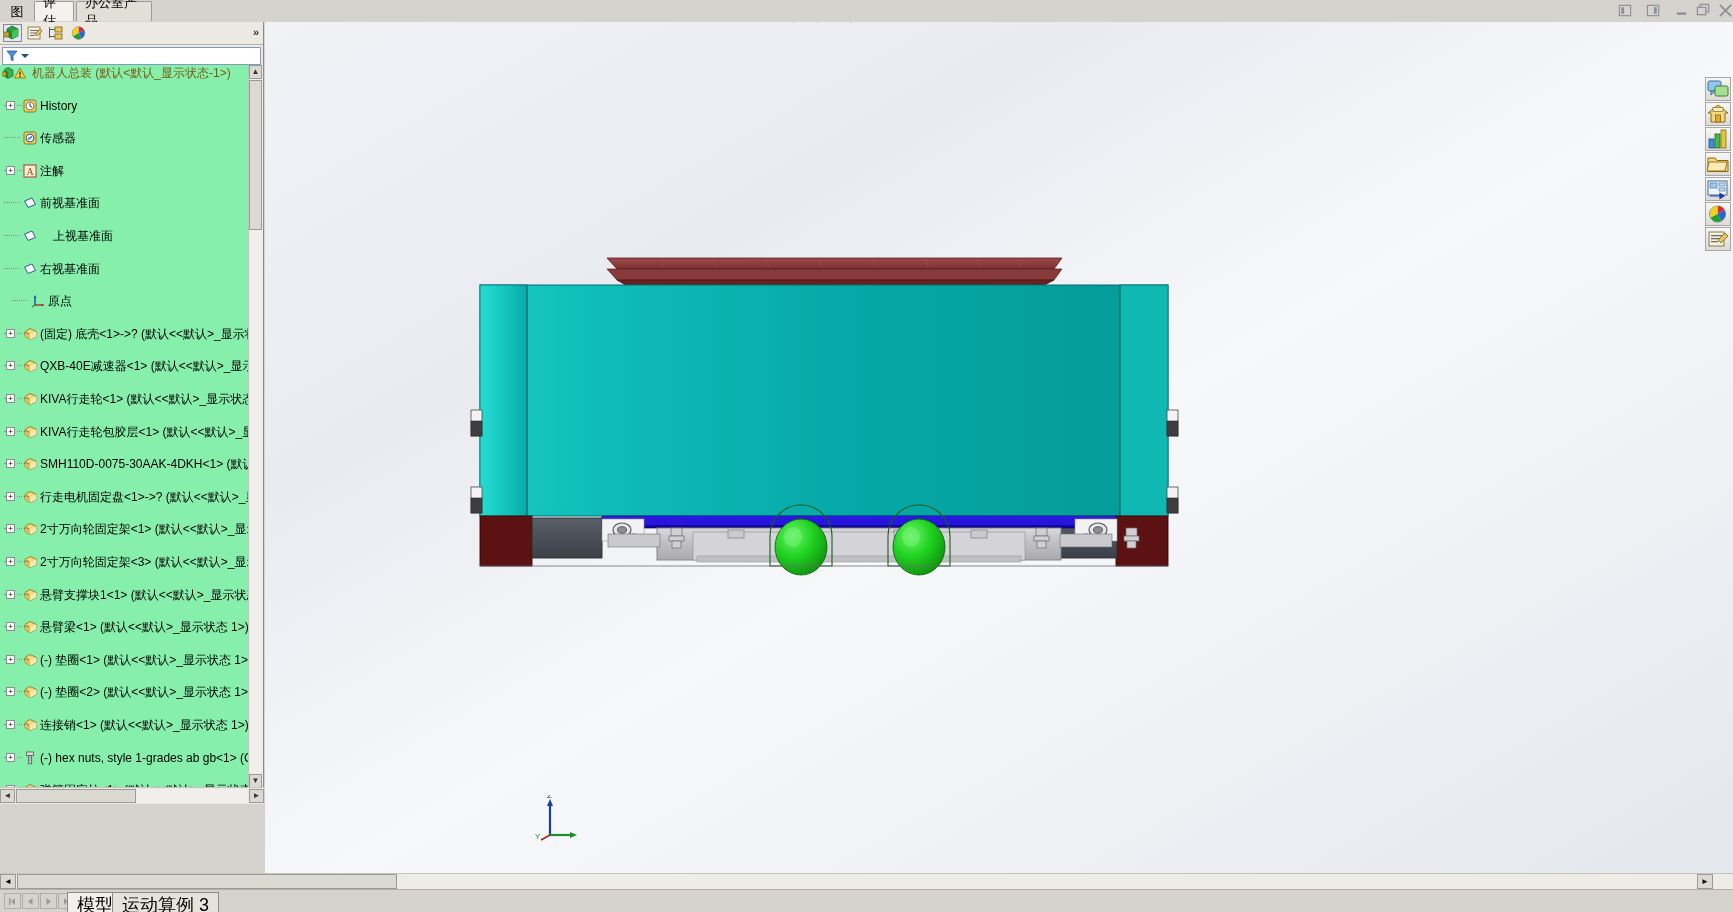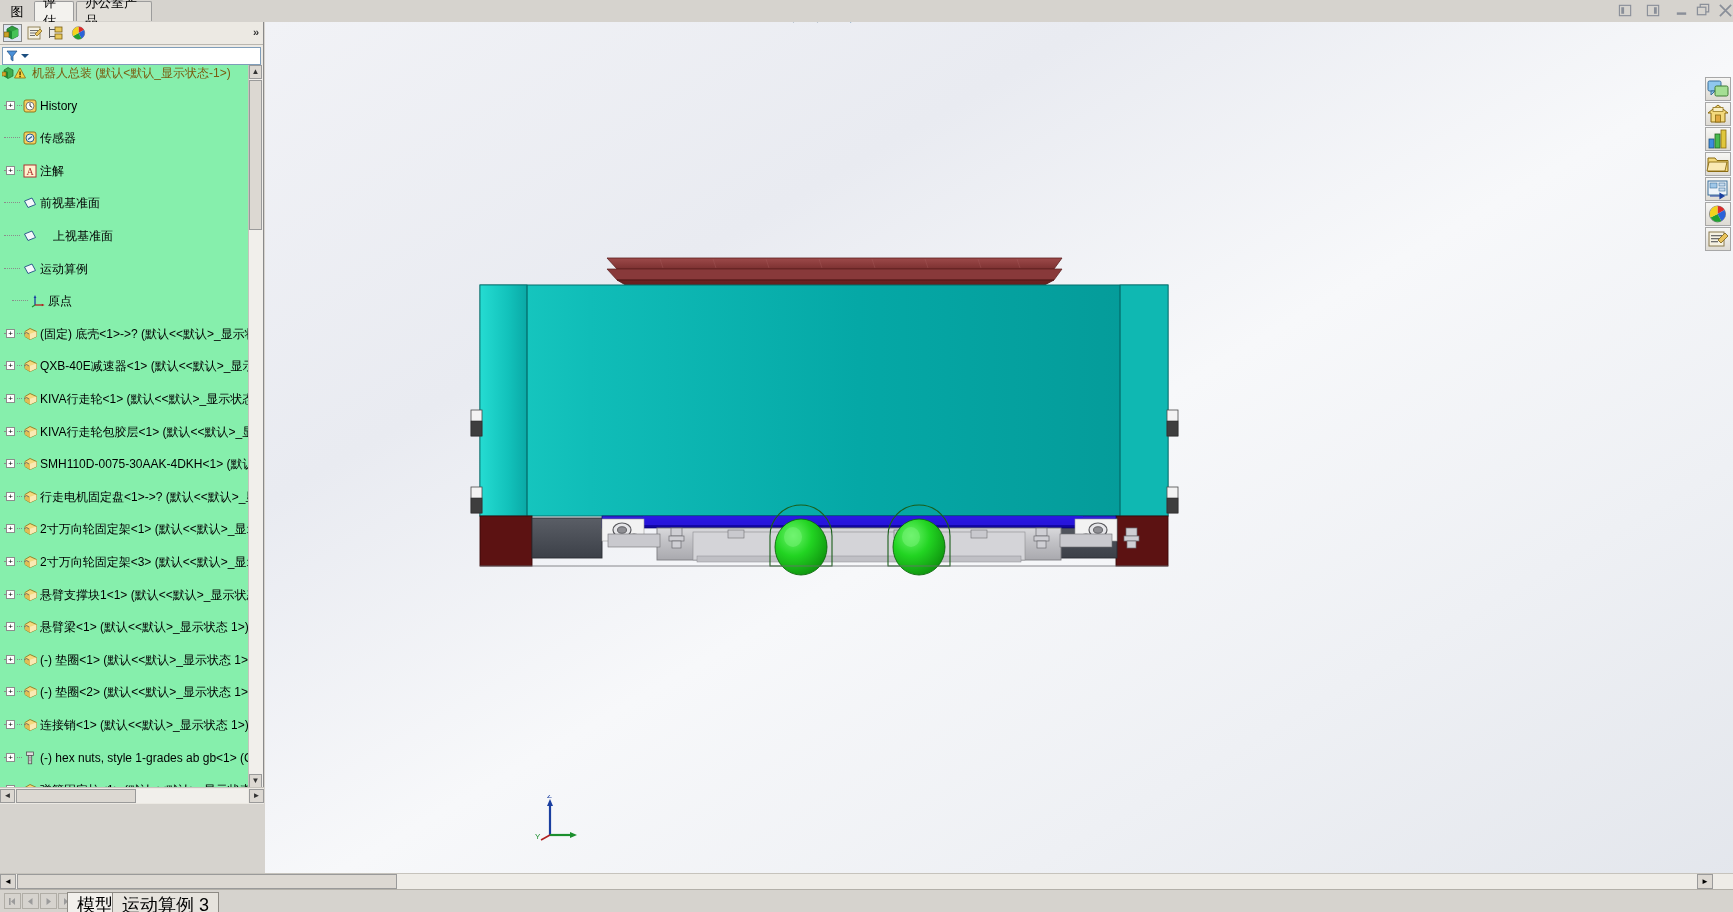--- a/index.html
+++ b/index.html
@@ -242,21 +242,21 @@
             <span class="ico" style="left:23px;"><svg width="14" height="14" viewBox="0 0 14 14">
                 <polygon points="1.5,5 9,2 12.5,8.5 5,11.5" fill="#f6f8fb" stroke="#2e5f8c" stroke-width="1"></polygon>
               </svg></span>
             <span class="lbl" style="left:53px;">上视基准面</span>
           </div>
           <div class="trow" style="top: 99.6px; position: relative;">
             <span class="dots" style="left:4px;width:16px;"></span>
             <span class="ico" style="left:23px;"><svg width="14" height="14" viewBox="0 0 14 14">
                 <polygon points="1.5,5 9,2 12.5,8.5 5,11.5" fill="#f6f8fb" stroke="#2e5f8c" stroke-width="1"></polygon>
               </svg></span>
-            <span class="lbl" style="left:40px;">运动算例</span>
+            <span class="lbl" style="left:40px;">右视基准面</span>
           </div>
           <div class="trow" style="top: 116.2px; position: relative; margin-left: 8px;">
             <span class="dots" style="left:4px;width:16px;"></span>
             <span class="ico" style="left:23px;"><svg width="14" height="14" viewBox="0 0 14 14">
                 <line x1="4" y1="11" x2="4" y2="3" stroke="#1a3fa0" stroke-width="1.3"></line>
                 <polygon points="4,1 2.6,4 5.4,4" fill="#1a3fa0"></polygon>
                 <line x1="4" y1="11" x2="12" y2="11" stroke="#b02020" stroke-width="1.3"></line>
                 <polygon points="13.6,11 10.8,9.7 10.8,12.3" fill="#b02020"></polygon>
                 <line x1="4" y1="11" x2="1" y2="13" stroke="#1b8f2d" stroke-width="1.1"></line>
               </svg></span>

